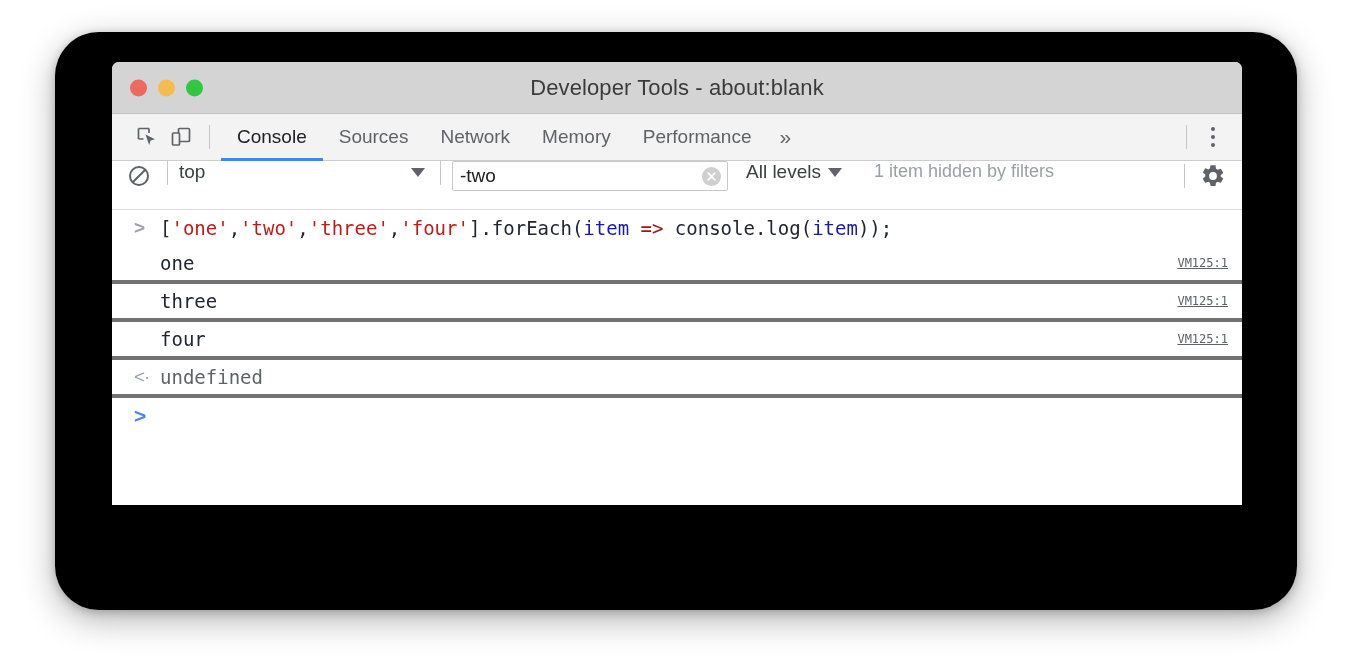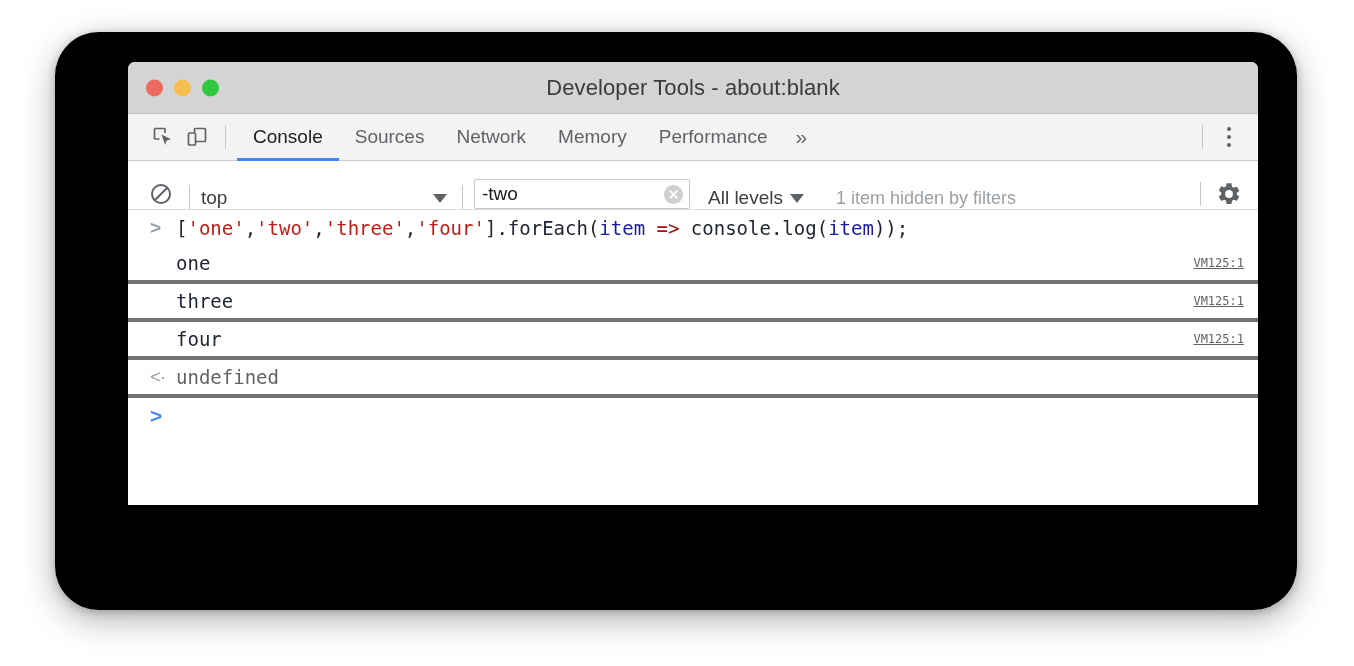--- a/index.html
+++ b/index.html
@@ -23,21 +23,21 @@
     width: 1242px;
     height: 578px;
     background: #000000;
     border-radius: 44px;
     box-shadow: 0 10px 34px rgba(0,0,0,0.30), 0 2px 10px rgba(0,0,0,0.22);
   }
 
   
   #window {
     position: absolute;
-    left: 128px;
+    left: 112px;
     top: 62px;
     width: 1130px;
     height: 443px;
     background: #ffffff;
     border-radius: 7px 7px 0 0;
     overflow: hidden;
     display: flex;
     flex-direction: column;
   }
 
@@ -139,43 +139,43 @@
   }
 
   
   .ctoolbar {
     position: relative;
     height: 49px;
     flex: 0 0 49px;
     background: #ffffff;
     border-bottom: 1px solid #dcdcdc;
     display: flex;
-    align-items: flex-end;
-    padding-left: 16px;
+    align-items: flex-start;
+    padding-left: 10px;
     box-sizing: border-box;
   }
   .ctx-select {
     display: flex;
     align-items: center;
     width: 250px;
     font-size: 19px;
     color: #3c4043;
     cursor: default;
   }
   .ctx-select .label { flex: 1; }
   .caret {
     width: 0; height: 0;
     border-left: 7px solid transparent;
     border-right: 7px solid transparent;
     border-top: 9px solid #5f6368;
     margin-right: 4px;
   }
   .filter-box {
     position: relative;
-    width: 216px;
+    width: 276px;
     height: 30px;
     border: 1px solid #c9c9c9;
     border-radius: 2px;
     background: #fff;
     display: flex;
     align-items: center;
     box-sizing: border-box;
   }
   .filter-box input {
     border: 0;

